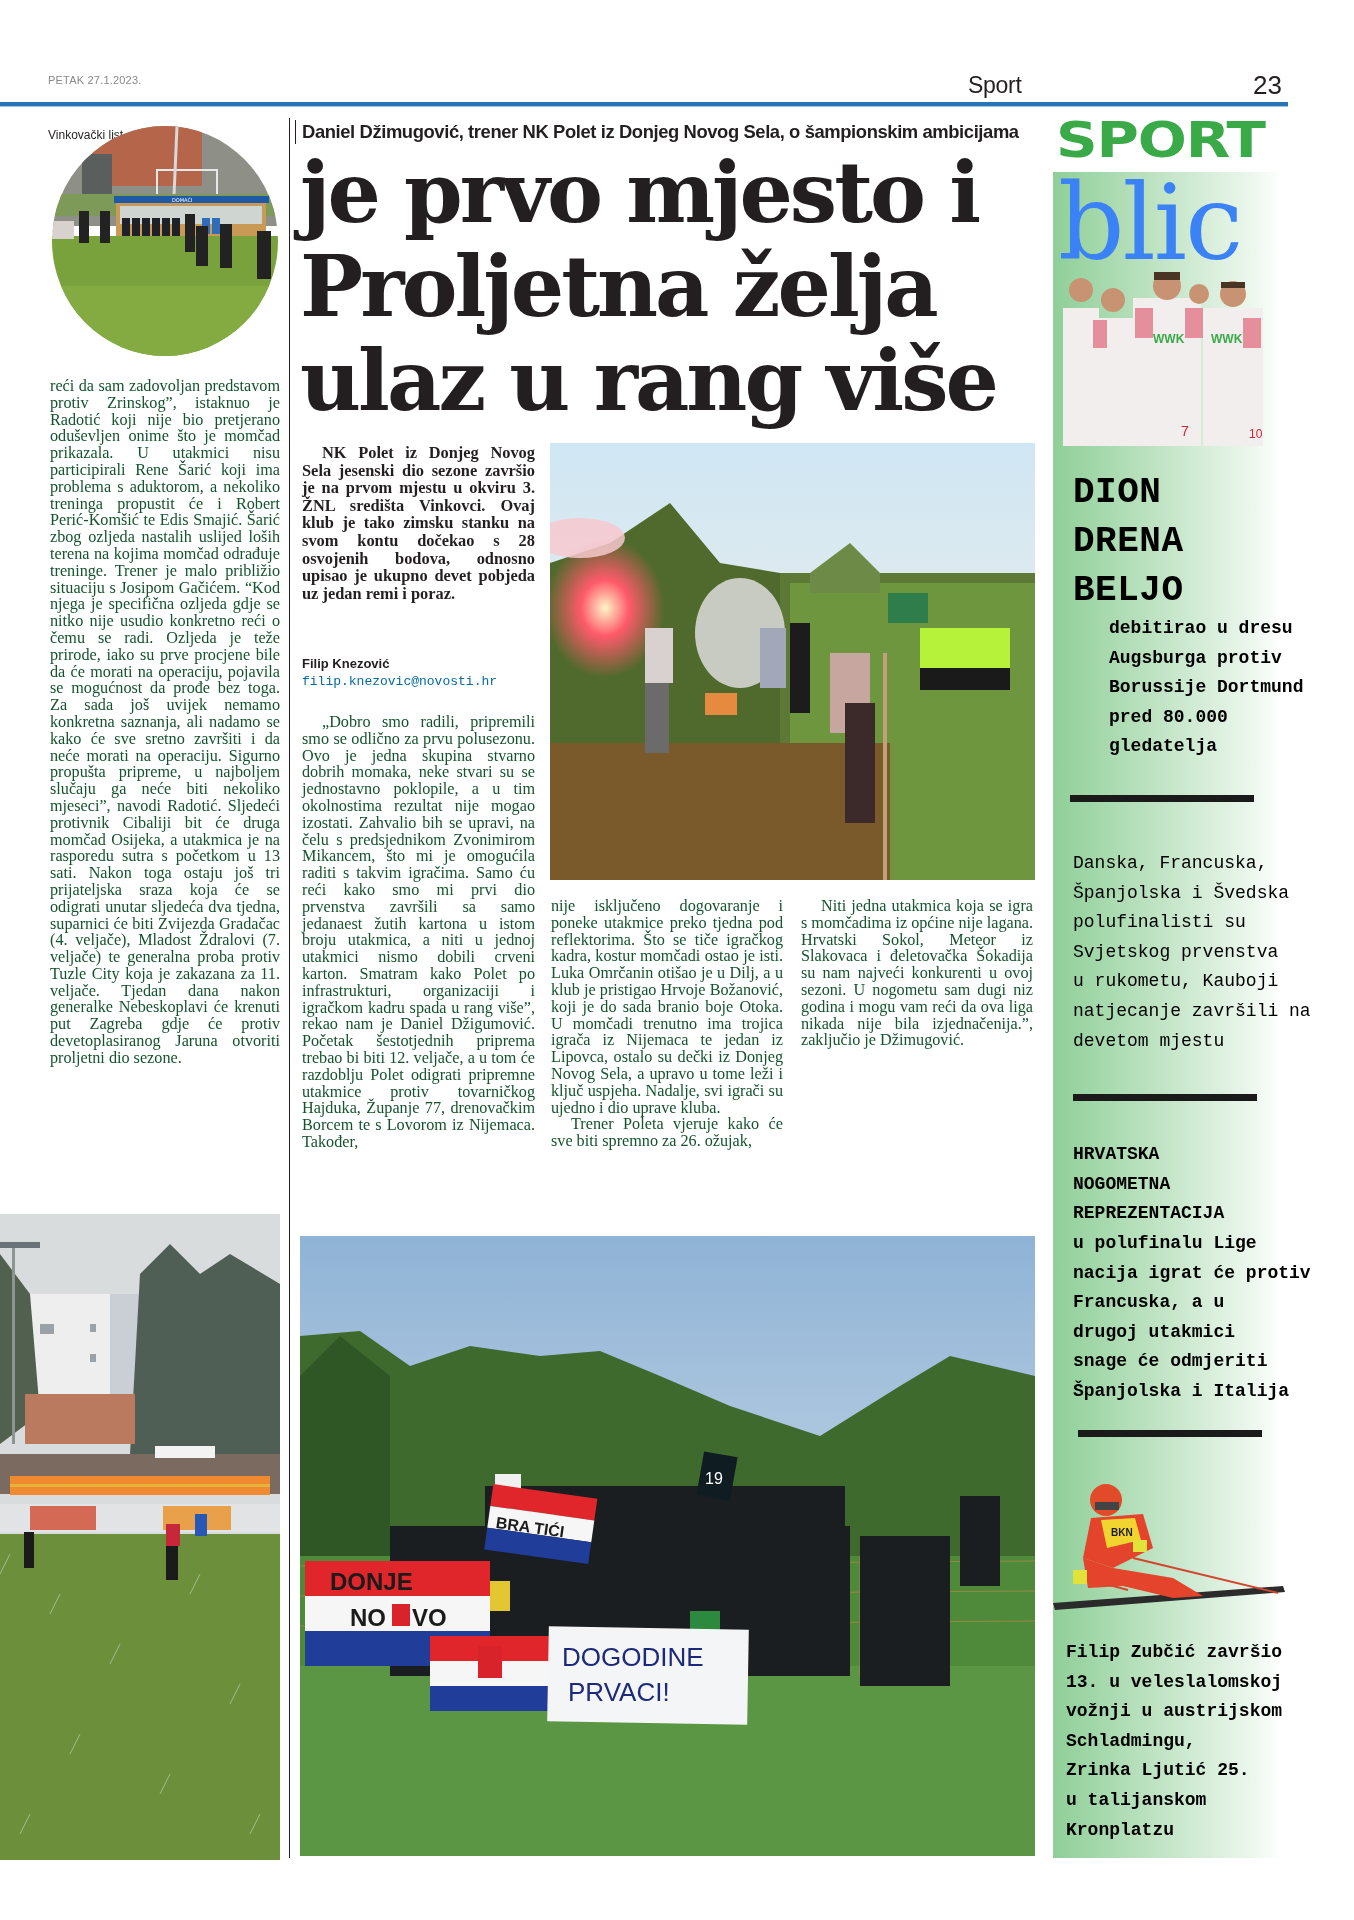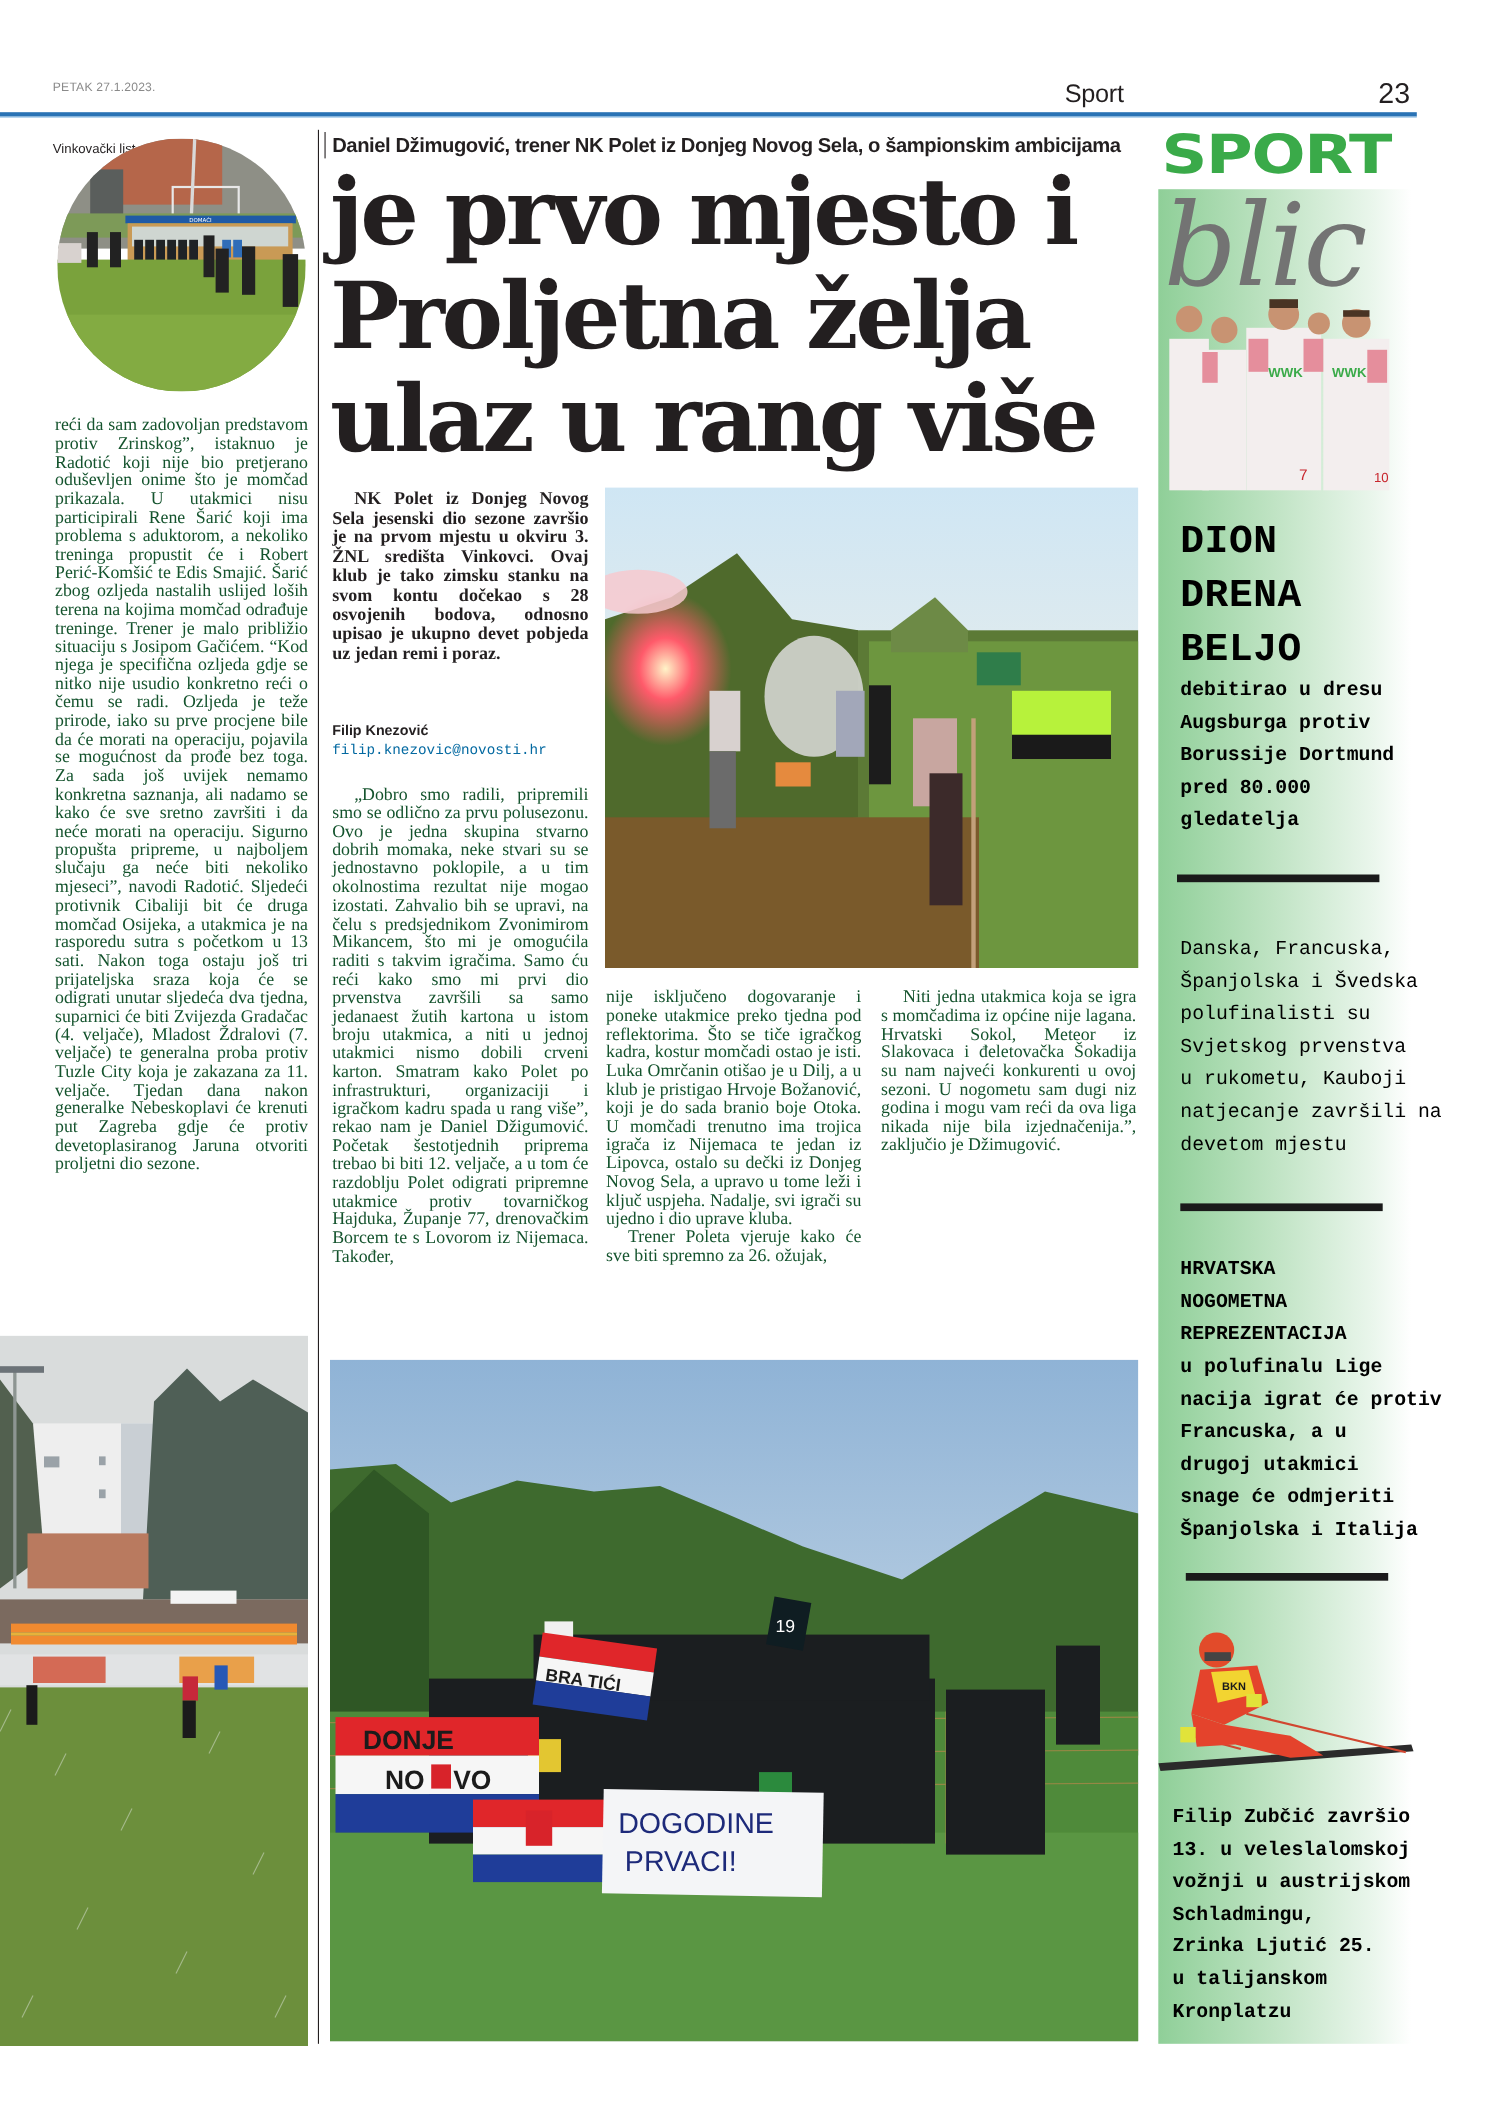--- a/index.html
+++ b/index.html
@@ -34,21 +34,21 @@
   .col-b { position: absolute; left: 551px; top: 898px; width: 232px; }
   .col-c { position: absolute; left: 801px; top: 898px; width: 232px; }
   .body-text p.ind { text-indent: 20px; }
   .photo-flares { position: absolute; left: 550px; top: 443px; width: 485px; height: 437px; overflow: hidden; }
   .photo-team { position: absolute; left: 300px; top: 1236px; width: 735px; height: 620px; overflow: hidden; }
 
   
   .sb-bg { position: absolute; left: 1053px; top: 172px; width: 230px; height: 1686px;
            background: linear-gradient(to right, #8fcf98 0%, #bfe3c3 45%, #eaf6ec 85%, #ffffff 100%); }
   .sb-sport { position: absolute; left: 1056px; top: 116px; font-family: "DejaVu Sans", sans-serif; font-weight: bold; font-size: 49px; line-height: 50px; color: #3aaa49; letter-spacing: -1px; transform: scaleX(1.18); transform-origin: left top; }
-  .sb-blic { position: absolute; left: 1058px; top: 168px; font-family: "DejaVu Serif", serif; font-style: italic; font-size: 104px; line-height: 110px; color: #737373; letter-spacing: -2px; }
+  .sb-blic { position: absolute; left: 1058px; top: 168px; font-family: "DejaVu Serif", serif; font-size: 104px; line-height: 110px; color: #3b82f6; letter-spacing: -2px; }
   .sb-players { position: absolute; left: 1053px; top: 268px; width: 222px; height: 178px; }
   .sb-item { position: absolute; left: 1073px; font-family: Liberation Mono, monospace; font-weight: bold; color: #000000; }
   .sb-big { font-size: 36px; line-height: 49px; letter-spacing: 0.5px; }
   .sb-txt { font-size: 18px; line-height: 29.6px; }
   .sb-txt.reg { font-weight: normal; }
   .sb-caps { font-size: 18px; line-height: 29.6px; }
   .sb-rule { position: absolute; height: 7px; background: #1a1a1a; }
   .sb-skier { position: absolute; left: 1053px; top: 1478px; width: 240px; height: 140px; }
 </style>
 </head>
@@ -333,21 +333,21 @@
     <text x="128" y="168" font-family="Liberation Sans, sans-serif" font-size="14" fill="#c8262e">7</text>
     <text x="196" y="170" font-family="Liberation Sans, sans-serif" font-size="12" fill="#c8262e">10</text>
   </svg>
 </div>
 
 <div class="sb-item sb-big" style="top:468px;">
   <div>DION</div>
   <div>DRENA</div>
   <div>BELJO</div>
 </div>
-<div class="sb-item sb-txt" style="top:614px;">
+<div class="sb-item sb-txt" style="top:614px;margin-left:36px;">
   <div>debitirao u dresu</div>
   <div>Augsburga protiv</div>
   <div>Borussije Dortmund</div>
   <div>pred 80.000</div>
   <div>gledatelja</div>
 </div>
 <div class="sb-rule" style="left:1070px; top:795px; width:184px;"></div>
 
 <div class="sb-item sb-txt reg" style="top:849px;">
   <div>Danska, Francuska,</div>

